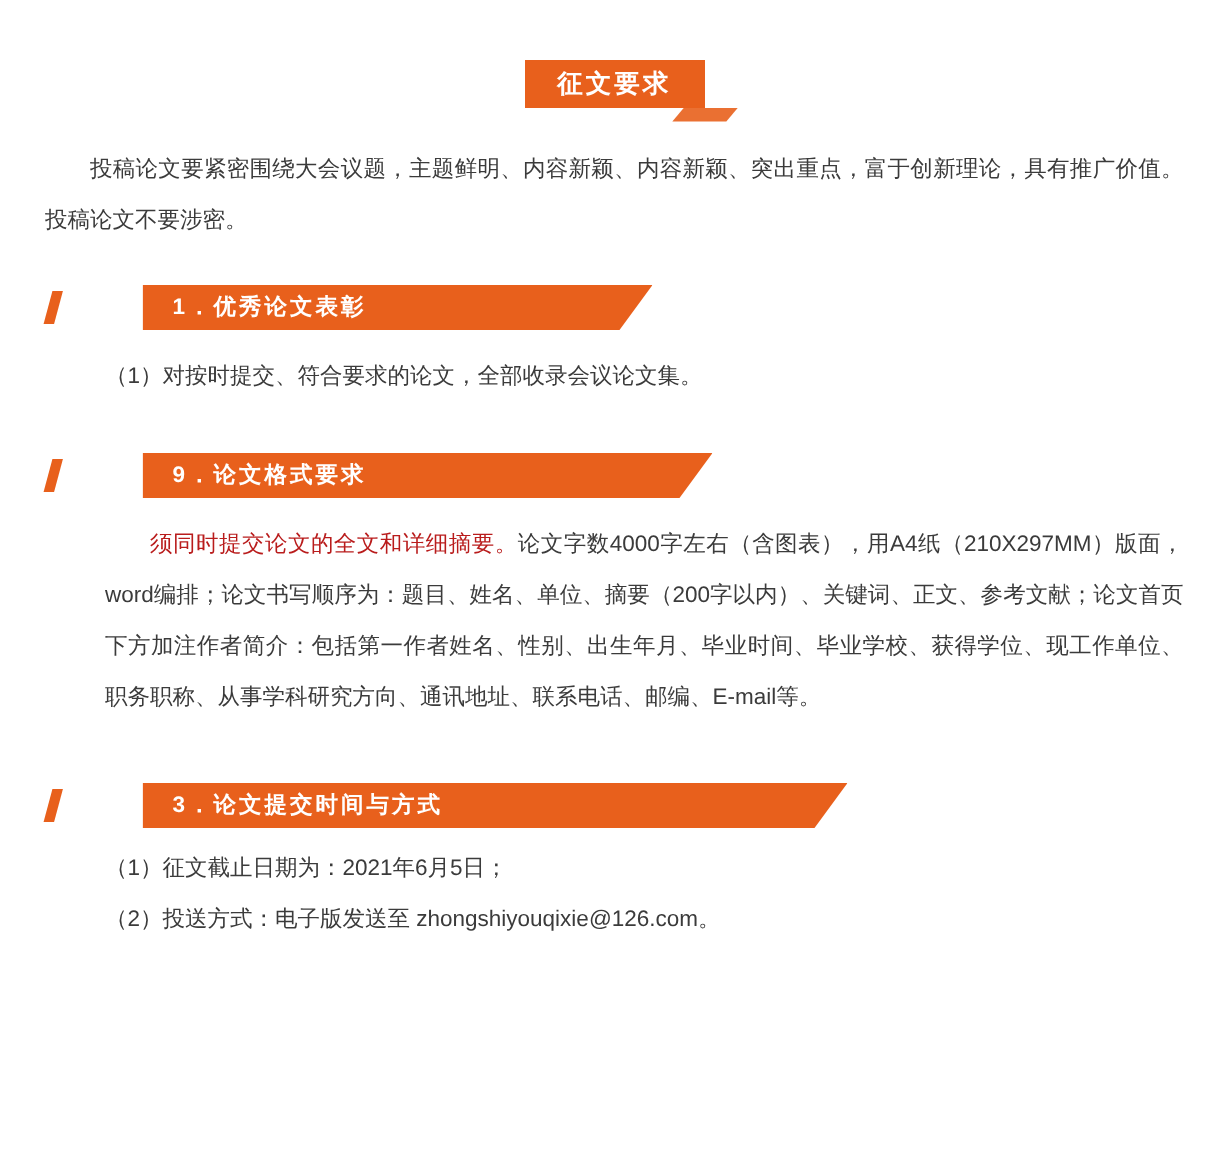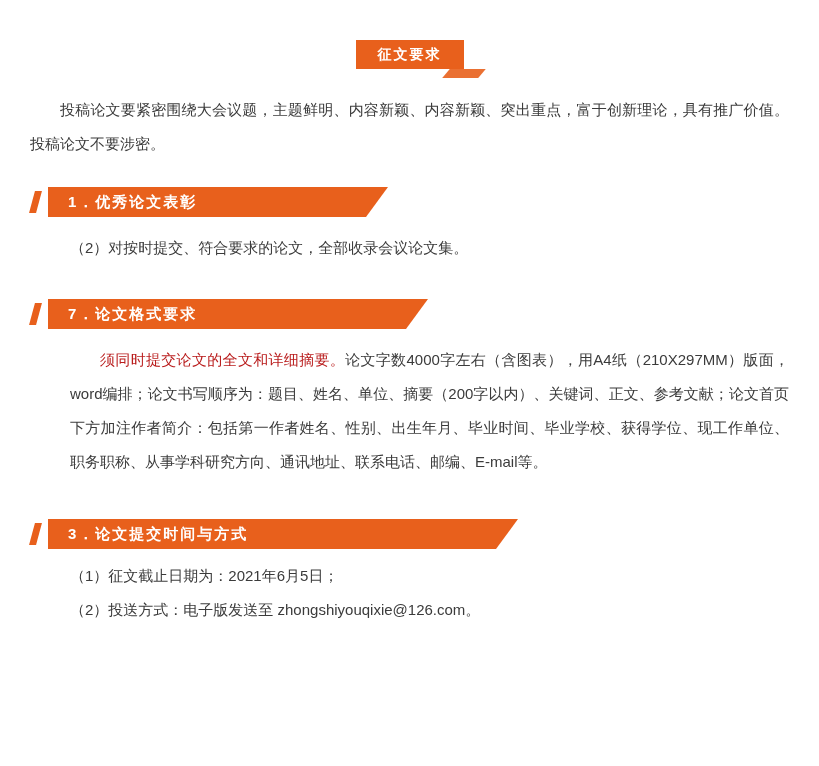--- a/index.html
+++ b/index.html
@@ -28,21 +28,21 @@
     justify-content: center;
     margin-top: 40px;
   }
   .title-banner {
     position: relative;
     display: inline-block;
   }
   .title-banner .tab {
     background: #E8601C;
     color: #ffffff;
-    font-size: 14px;
+    font-size: 17px;
     font-weight: bold;
     letter-spacing: 2px;
     padding: 7px 22px 8px 22px;
     line-height: 1;
     position: relative;
     z-index: 2;
   }
   .title-banner .tail {
     position: absolute;
     right: -18px;
@@ -87,20 +87,21 @@
     margin-top: 26px;
     height: 30px;
   }
   .section-head .bar {
     position: absolute;
     left: 0;
     top: 0;
     height: 30px;
     display: flex;
     align-items: center;
+    gap: 47px;
   }
   .section-head .stripe {
     width: 7px;
     height: 22px;
     background: #E8601C;
     transform: skewX(-15deg);
     margin-right: 9px;
     margin-left: 2px;
   }
   .section-head .hdr-body {
@@ -154,28 +155,28 @@
 
   <div class="section-head w-1">
     <div class="bar">
       <div class="stripe"></div>
       <div class="hdr-body">
         <div class="hdr-shape"></div>
         <div class="hdr-text">1．优秀论文表彰</div>
       </div>
     </div>
   </div>
-  <p class="para indent-para">（2）对按时提交、符合要求的论文，全部收录会议论文集。</p>
+  <p class="para indent-para">（1）对按时提交、符合要求的论文，全部收录会议论文集。</p>
 
   <div class="section-head w-2 gap-lg">
     <div class="bar">
       <div class="stripe"></div>
       <div class="hdr-body">
         <div class="hdr-shape"></div>
-        <div class="hdr-text">7．论文格式要求</div>
+        <div class="hdr-text">9．论文格式要求</div>
       </div>
     </div>
   </div>
   <p class="para block-para"><span class="bold-lead">须同时提交论文的全文和详细摘要。</span><span>论文字数4000字左右（含图表），用A4纸（210X297MM）版面，word编排；论文书写顺序为：题目、姓名、单位、摘要（200字以内）、关键词、正文、参考文献；论文首页下方加注作者简介：包括第一作者姓名、性别、出生年月、毕业时间、毕业学校、获得学位、现工作单位、职务职称、从事学科研究方向、通讯地址、联系电话、邮编、E-mail等。</span></p>
 
   <div class="section-head w-3 gap-xl">
     <div class="bar">
       <div class="stripe"></div>
       <div class="hdr-body">
         <div class="hdr-shape"></div>

